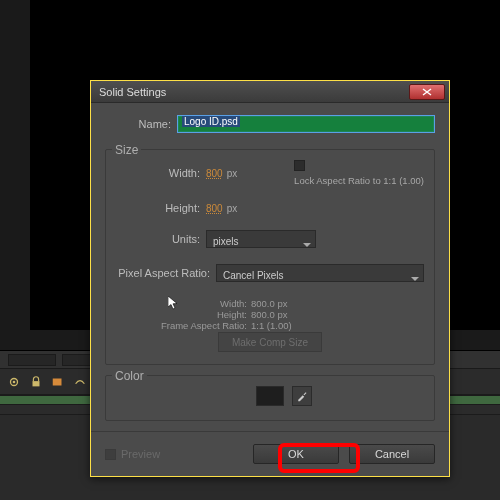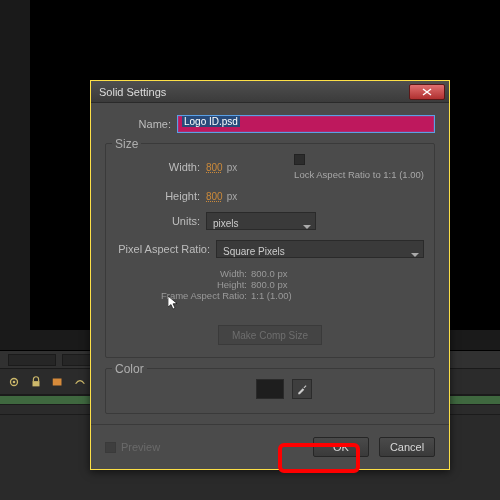--- a/index.html
+++ b/index.html
@@ -62,26 +62,26 @@
       width: 36px; height: 16px;
       background: linear-gradient(#e07070,#b03030);
       border: 1px solid #5a1818; border-radius: 2px;
       color: #fff; font-size: 10px; line-height: 12px; text-align: center;
       display: flex; align-items: center; justify-content: center;
     }
     .dlg-body {
       padding: 12px 14px 12px 14px;
       font-size: 11px; color: #bdbdbd;
     }
-    .row { display: flex; align-items: center; margin-bottom: 10px; }
+    .row { display: flex; align-items: center; margin-bottom: 16px; }
     .lbl { text-align: right; padding-right: 6px; }
     .lbl-name { width: 72px; }
     .name-input {
       flex: 1; height: 18px;
-      background: #be185d; border: 1px solid #5aa0e6;
+      background: #15803d; border: 1px solid #5aa0e6;
       color: #fff; font-size: 10px; padding: 0 4px;
       box-shadow: inset 0 0 0 1px rgba(90,160,230,0.15);
     }
     .name-input .sel {
       background: #274a7a; color: #fff; padding: 0 2px;
     }
     .group {
       border: 1px solid #3a3a3a; border-radius: 2px;
       padding: 10px 10px 12px 10px; margin-bottom: 10px;
       position: relative;
@@ -103,38 +103,38 @@
     }
     .select .arrow {
       width: 0; height: 0;
       border-left: 4px solid transparent; border-right: 4px solid transparent;
       border-top: 4px solid #aaa;
     }
     .info-block { margin-top: 6px; margin-left: 40px; font-size: 9.5px; color: #9a9a9a; }
     .info-block .irow { display: flex; }
     .info-block .ilbl { width: 95px; text-align: right; padding-right: 4px; }
     .mkcomp {
-      margin: 24px auto 0; width: 104px; height: 20px;
+      margin: 1px auto 0; width: 104px; height: 20px;
       background: #444; border: 1px solid #3a3a3a;
       color: #6e6e6e; font-size: 10px; display: flex;
       align-items: center; justify-content: center;
     }
     .swatch-row { display: flex; align-items: center; gap: 8px; margin-left: 140px; }
     .swatch { width: 28px; height: 20px; background: #1e1e1e; border: 1px solid #2a2a2a; }
     .eyedrop { width: 20px; height: 20px; background: #3e3e3e; border: 1px solid #2b2b2b; display: flex; align-items: center; justify-content: center; }
     .eyedrop svg { width: 12px; height: 12px; }
     .sep { border-top: 1px solid #3a3a3a; margin: 10px -14px; }
     .footer {
       display: flex; align-items: center; justify-content: space-between;
       padding-top: 2px;
     }
     .preview-chk { display: flex; align-items: center; gap: 5px; color: #6a6a6a; }
     .btns { display: flex; gap: 10px; }
     .btn {
-      width: 56px; height: 20px;
+      width: 86px; height: 20px;
       background: linear-gradient(#4a4a4a,#3a3a3a);
       border: 1px solid #262626; color: #d8d8d8;
       font-size: 11px; display: flex; align-items: center; justify-content: center;
       border-radius: 2px;
     }
     .hl-red {
       position: absolute;
       border: 4px solid #ff0000; border-radius: 6px;
       pointer-events: none;
     }
@@ -224,21 +224,21 @@
         <span class="lbl lbl-w">Units:</span>
         <div class="select" style="width:110px">
           <span>pixels</span>
           <span class="arrow"></span>
         </div>
       </div>
 
       <div class="row">
         <span class="lbl" style="width:100px">Pixel Aspect Ratio:</span>
         <div class="select" style="flex:1">
-          <span>Square Pixels</span>
+          <span>Cancel Pixels</span>
           <span class="arrow"></span>
         </div>
       </div>
 
       <div class="info-block">
         <div class="irow">
             <span class="ilbl">Width:</span>
             <span>800.0 px</span>
           </div>
         <div class="irow">

